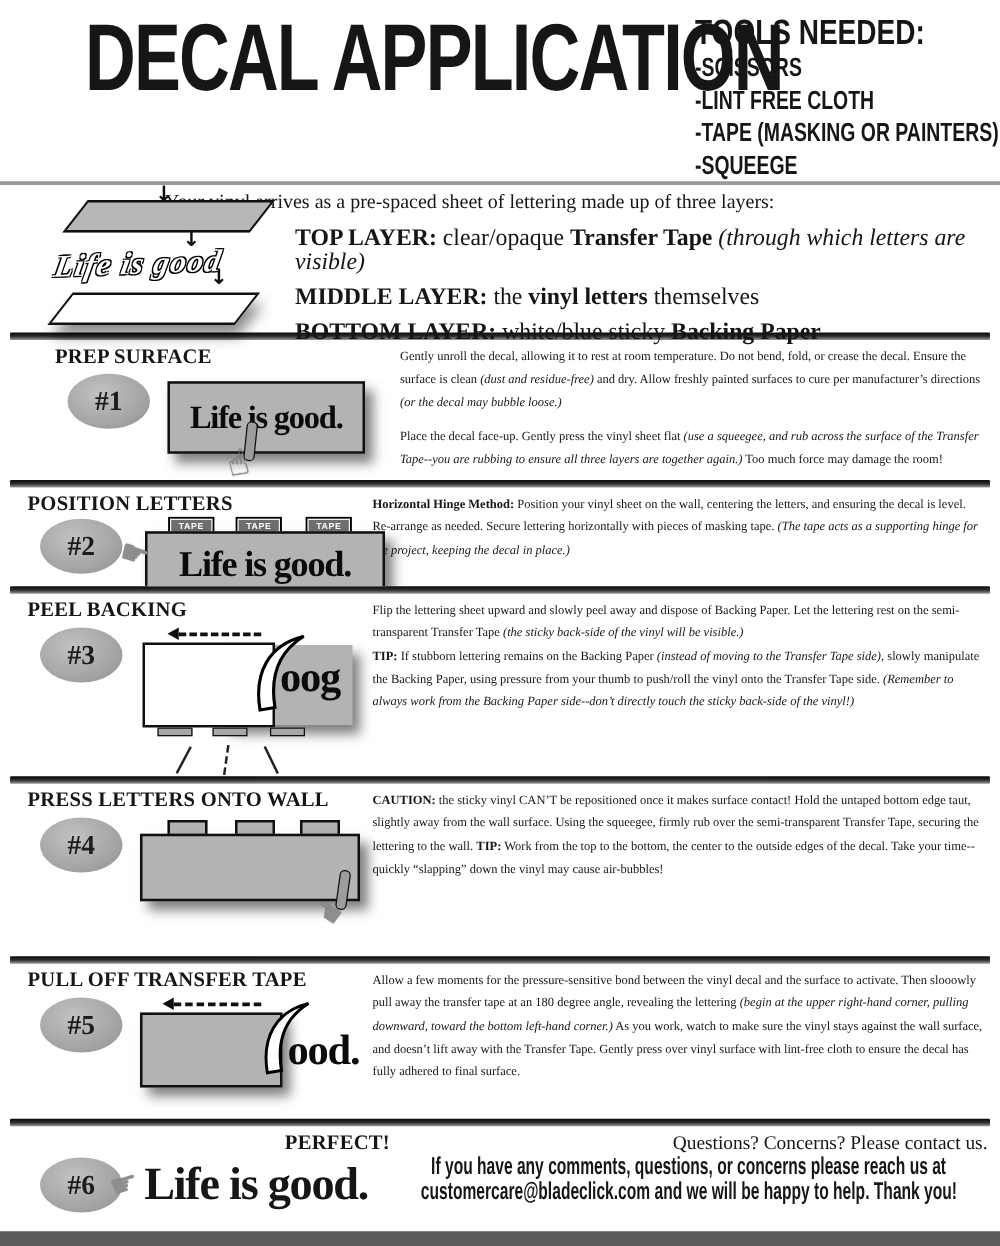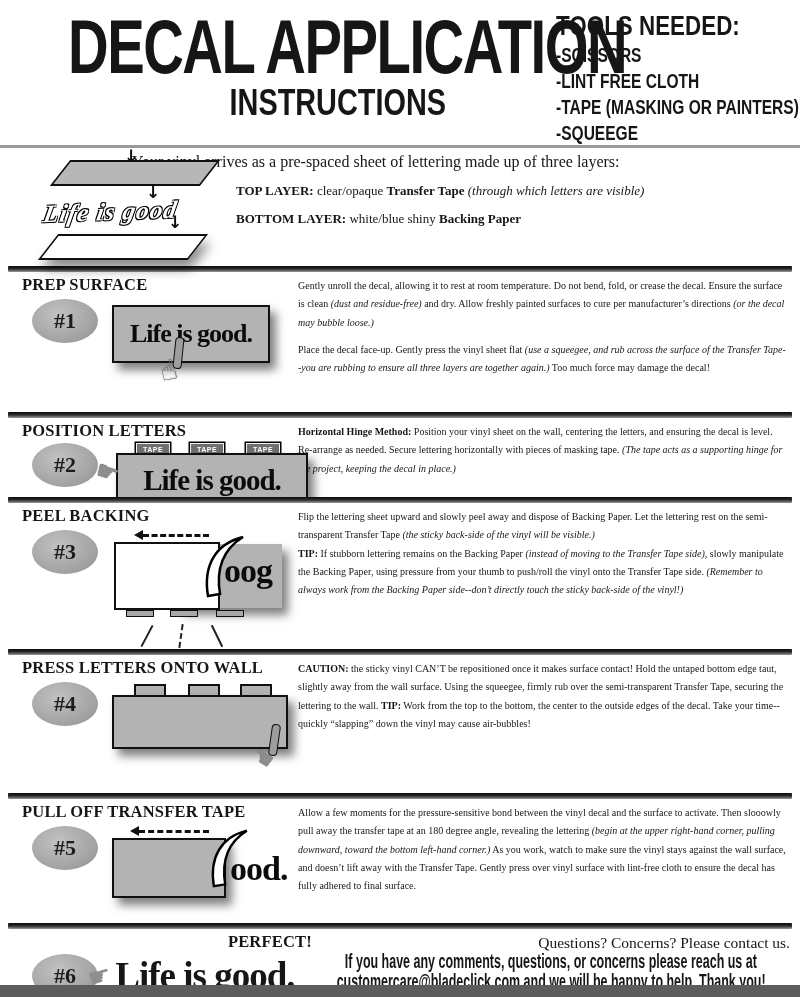--- a/index.html
+++ b/index.html
@@ -33,21 +33,21 @@
   .para-bottom { left:30px; top:84px; background:#ffffff;
                  box-shadow:10px 9px 10px rgba(0,0,0,.45); }
   .script-text { position:absolute; left:26px; top:48px; font-size:25px; font-weight:bold;
                  font-style:italic; white-space:nowrap; letter-spacing:1px;
                  transform:skewX(-12deg) rotate(-2deg); color:#fff;
                  text-shadow:-1px -1px 0 #000, 1px -1px 0 #000, -1px 1px 0 #000, 1px 1px 0 #000; }
   .darr { position:absolute; font-size:17px; font-weight:bold; color:#0d0d0d;
           font-family:"DejaVu Sans", sans-serif; }
   .layers-text { padding:4px 10px 0 132px; }
   .layers-intro { font-size:16px; line-height:20px; }
-  .layer-line { margin-left:104px; font-size:13px; line-height:19px; margin-top:9px; }
+  .layer-line { margin-left:104px; font-size:19px; line-height:19px; margin-top:9px; }
 
   
   .divider { height:6px; margin:0 8px;
              background:linear-gradient(to bottom,#090909 0%,#2e2e2e 50%,#9b9b9b 100%);
              border-radius:1px; }
   .bottom-bar { position:absolute; left:0; bottom:0; width:800px; height:12px; background:#5c5c5c; }
 
   
   .step { display:flex; padding:3px 10px 0 22px; overflow:hidden; }
   .step-left { width:272px; flex:none; position:relative; }
@@ -99,23 +99,20 @@
   .footer-serif { font-size:15.5px; line-height:19px; }
   .footer-cond-wrap { display:flex; justify-content:center; line-height:19.5px; }
   .footer-cond { font-size:19.5px; transform:scaleX(.64); transform-origin:50% 50%; }
 </style>
 </head>
 <body>
 
 <div class="header">
   <div class="title-block">
     <div class="cond title">DECAL APPLICATION</div>
-    <div class="subtitle-wrap">
-      <span class="cond subtitle">INSTRUCTIONS</span>
-    </div>
   </div>
   <div class="tools">
     <div class="cond tools-heading">TOOLS NEEDED:</div>
     <span class="cond tool-item">-SCISSORS</span>
     <span class="cond tool-item">-LINT FREE CLOTH</span>
     <span class="cond tool-item">-TAPE (MASKING OR PAINTERS)</span>
     <span class="cond tool-item">-SQUEEGE</span>
   </div>
 </div>
 
@@ -124,43 +121,44 @@
     <span class="darr" style="left:106px; top:-4px;">↓</span>
     <div class="para para-top"></div>
     <span class="darr" style="left:128px; top:32px;">↓</span>
     <span class="script-text">Life is good</span>
     <span class="darr" style="left:150px; top:62px;">↓</span>
     <div class="para para-bottom"></div>
   </div>
   <div class="layers-text">
     <div class="layers-intro">Your vinyl arrives as a pre-spaced sheet of lettering made up of three layers:</div>
     <div class="layer-line"><span class="b">TOP LAYER:</span><span> clear/opaque </span><span class="b">Transfer Tape</span><span class="i"> (through which letters are visible)</span></div>
-    <div class="layer-line"><span class="b">BOTTOM LAYER:</span><span> white/blue shiny </span><span class="b">Backing Paper</span></div>
-  </div>
-</div>
-
-<div class="divider"></div>
-
-<div class="step" style="height:140px;">
+    <div class="layer-line"><span class="b">MIDDLE LAYER:</span><span> the </span><span class="b">vinyl letters</span><span> themselves</span></div>
+    <div class="layer-line"><span class="b">BOTTOM LAYER:</span><span> white/blue sticky </span><span class="b">Backing Paper</span></div>
+  </div>
+</div>
+
+<div class="divider"></div>
+
+<div class="step" style="height:112px;margin-left:22px;">
   <div class="step-left">
     <div class="step-heading">PREP SURFACE</div>
     <div class="badge-row">
       <div class="oval">#1</div>
       <div class="art" style="width:170px; height:86px;">
         <div class="decal-rect" style="left:0; top:6px; width:158px; height:58px;">
           <span class="decal-word" style="font-size:26px;">Life is good.</span>
         </div>
         <div class="squeegee" style="left:62px; top:38px; transform:rotate(6deg);"></div>
         <span class="hand" style="left:48px; top:58px; font-size:28px; transform:rotate(-14deg);">☝</span>
       </div>
     </div>
   </div>
   <div class="step-right">
     <p><span>Gently unroll the decal, allowing it to rest at room temperature. Do not bend, fold, or crease the decal. Ensure the surface is clean </span><span class="i">(dust and residue-free)</span><span> and dry. Allow freshly painted surfaces to cure per manufacturer’s directions </span><span class="i">(or the decal may bubble loose.)</span></p>
-    <p class="spaced"><span>Place the decal face-up. Gently press the vinyl sheet flat </span><span class="i">(use a squeegee, and rub across the surface of the Transfer Tape--you are rubbing to ensure all three layers are together again.)</span><span> Too much force may damage the decal!</span></p>
+    <p class="spaced"><span>Place the decal face-up. Gently press the vinyl sheet flat </span><span class="i">(use a squeegee, and rub across the surface of the Transfer Tape--you are rubbing to ensure all three layers are together again.)</span><span> Too much force may damage the room!</span></p>
   </div>
 </div>
 
 <div class="divider"></div>
 
 <div class="step" style="height:79px;">
   <div class="step-left">
     <div class="step-heading">POSITION LETTERS</div>
     <div class="badge-row" style="margin-top:2px;">
       <div class="oval">#2</div>

